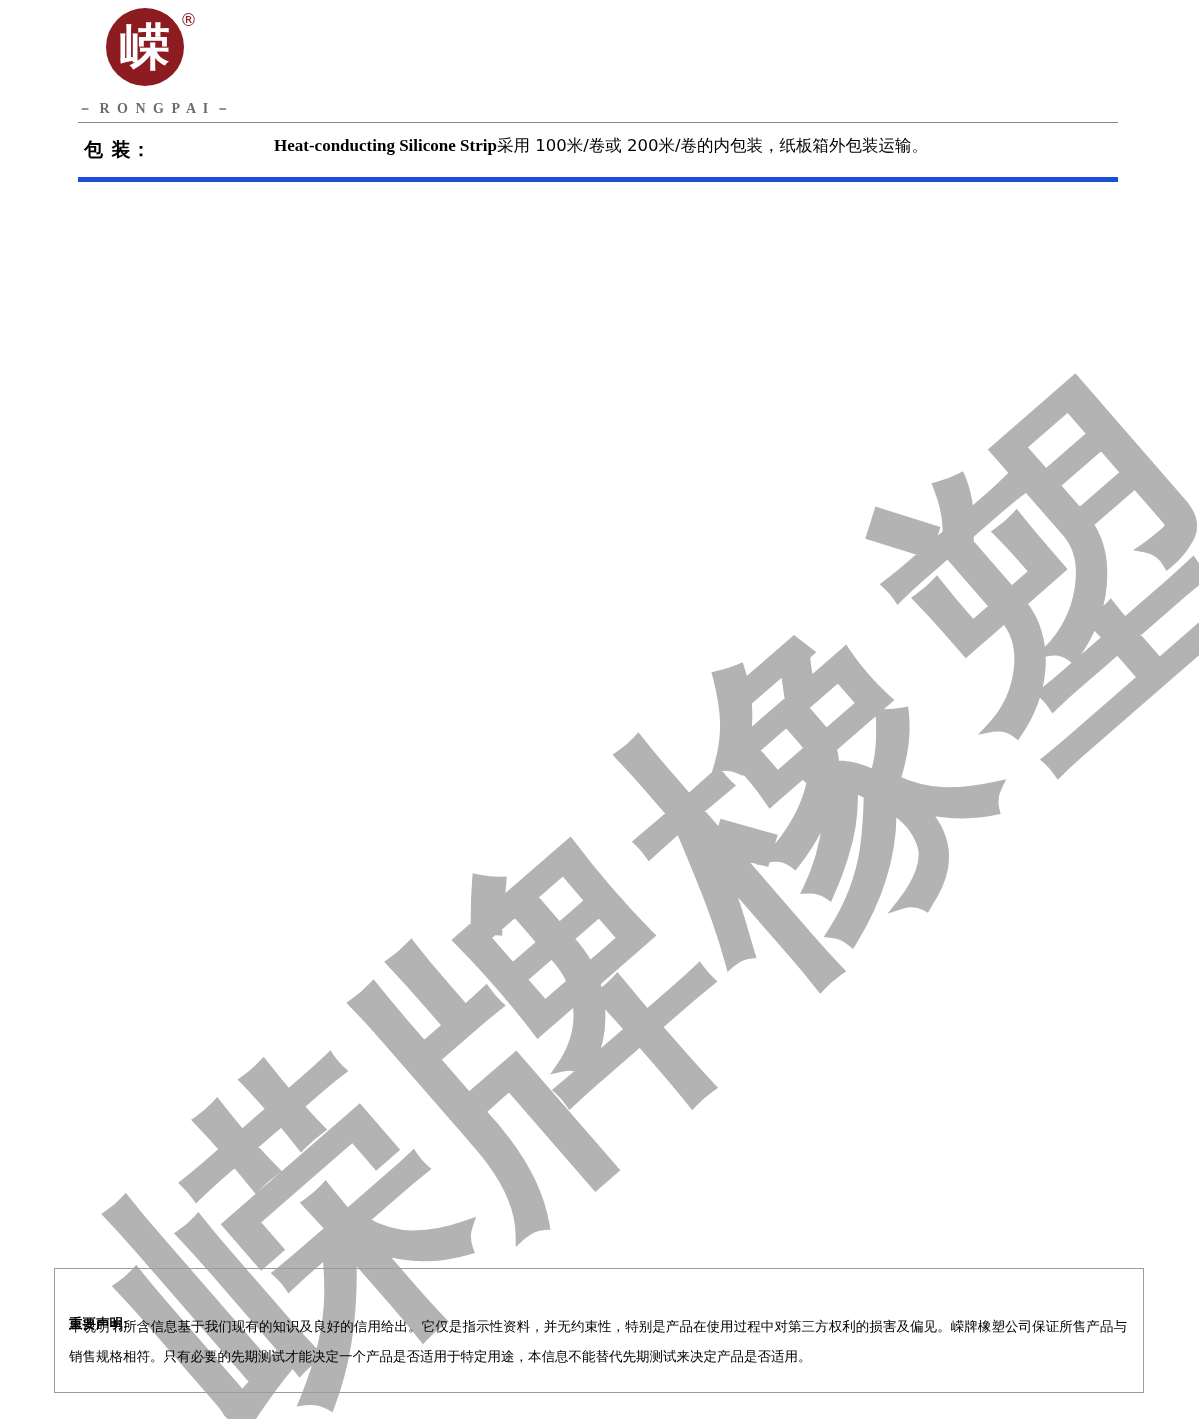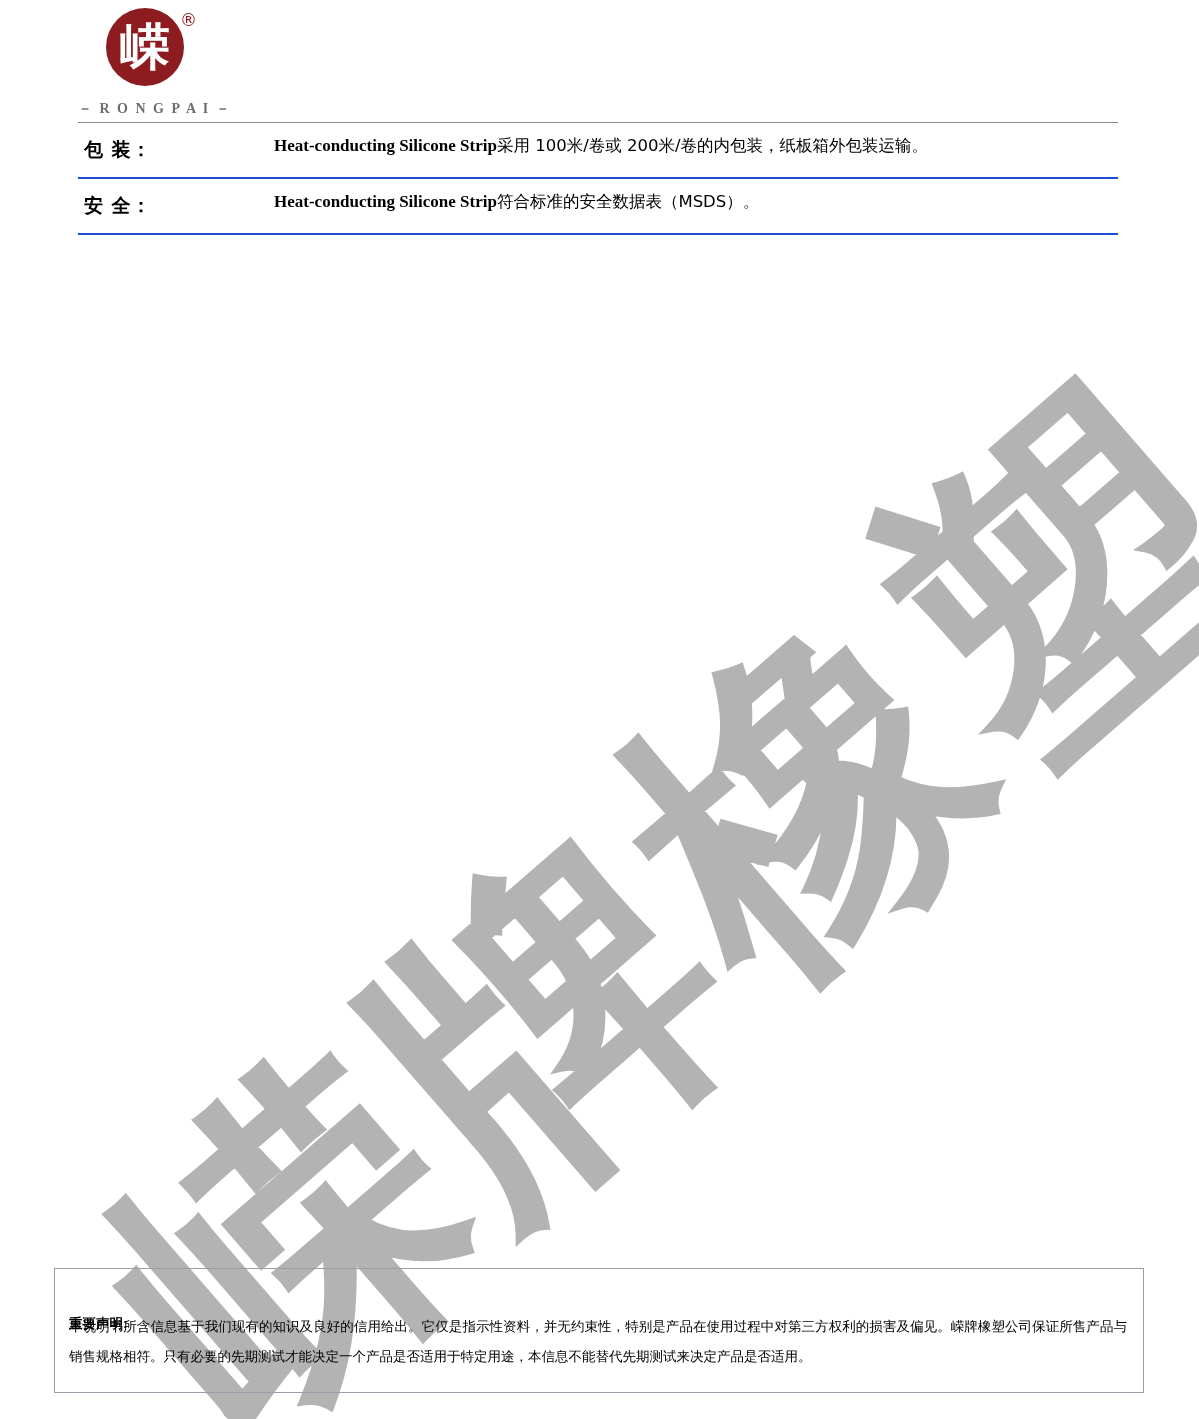--- a/index.html
+++ b/index.html
@@ -83,21 +83,21 @@
   .spec-table {
     position: absolute;
     left: 78px;
     top: 122px;
     width: 1040px;
     border-collapse: collapse;
     z-index: 5;
   }
   .spec-table tr {
     border-top: 1px solid #8a8a8a;
-    border-bottom: 2px solid #1d4ed8;
+    border-bottom: 5px solid #1d4ed8;
   }
   .spec-table td {
     vertical-align: top;
     padding: 11px 0 13px 0;
   }
   .label-cell {
     width: 190px;
     padding-left: 6px !important;
     font-size: 19px;
     font-weight: bold;
@@ -191,24 +191,20 @@
     </div>
     <div class="logo-word">－ R O N G   P A I －</div>
   </div>
 
   <table class="spec-table">
     <tbody>
       <tr>
         <td class="label-cell">包 装：</td>
         <td class="body-cell"><span class="en">Heat-conducting Silicone Strip</span><span>采用 100米/卷或 200米/卷的内包装，纸板箱外包装运输。</span></td>
       </tr>
-      <tr>
-        <td class="label-cell">安 全：</td>
-        <td class="body-cell"><span class="en">Heat-conducting Silicone Strip</span><span>符合标准的安全数据表（MSDS）。</span></td>
-      </tr>
     </tbody>
   </table>
 
   <div class="disclaimer">
     <div class="disclaimer-title">重要声明:</div>
     <div class="disclaimer-body">本说明书所含信息基于我们现有的知识及良好的信用给出。它仅是指示性资料，并无约束性，特别是产品在使用过程中对第三方权利的损害及偏见。嵘牌橡塑公司保证所售产品与销售规格相符。只有必要的先期测试才能决定一个产品是否适用于特定用途，本信息不能替代先期测试来决定产品是否适用。</div>
   </div>
 
 </div>
 

